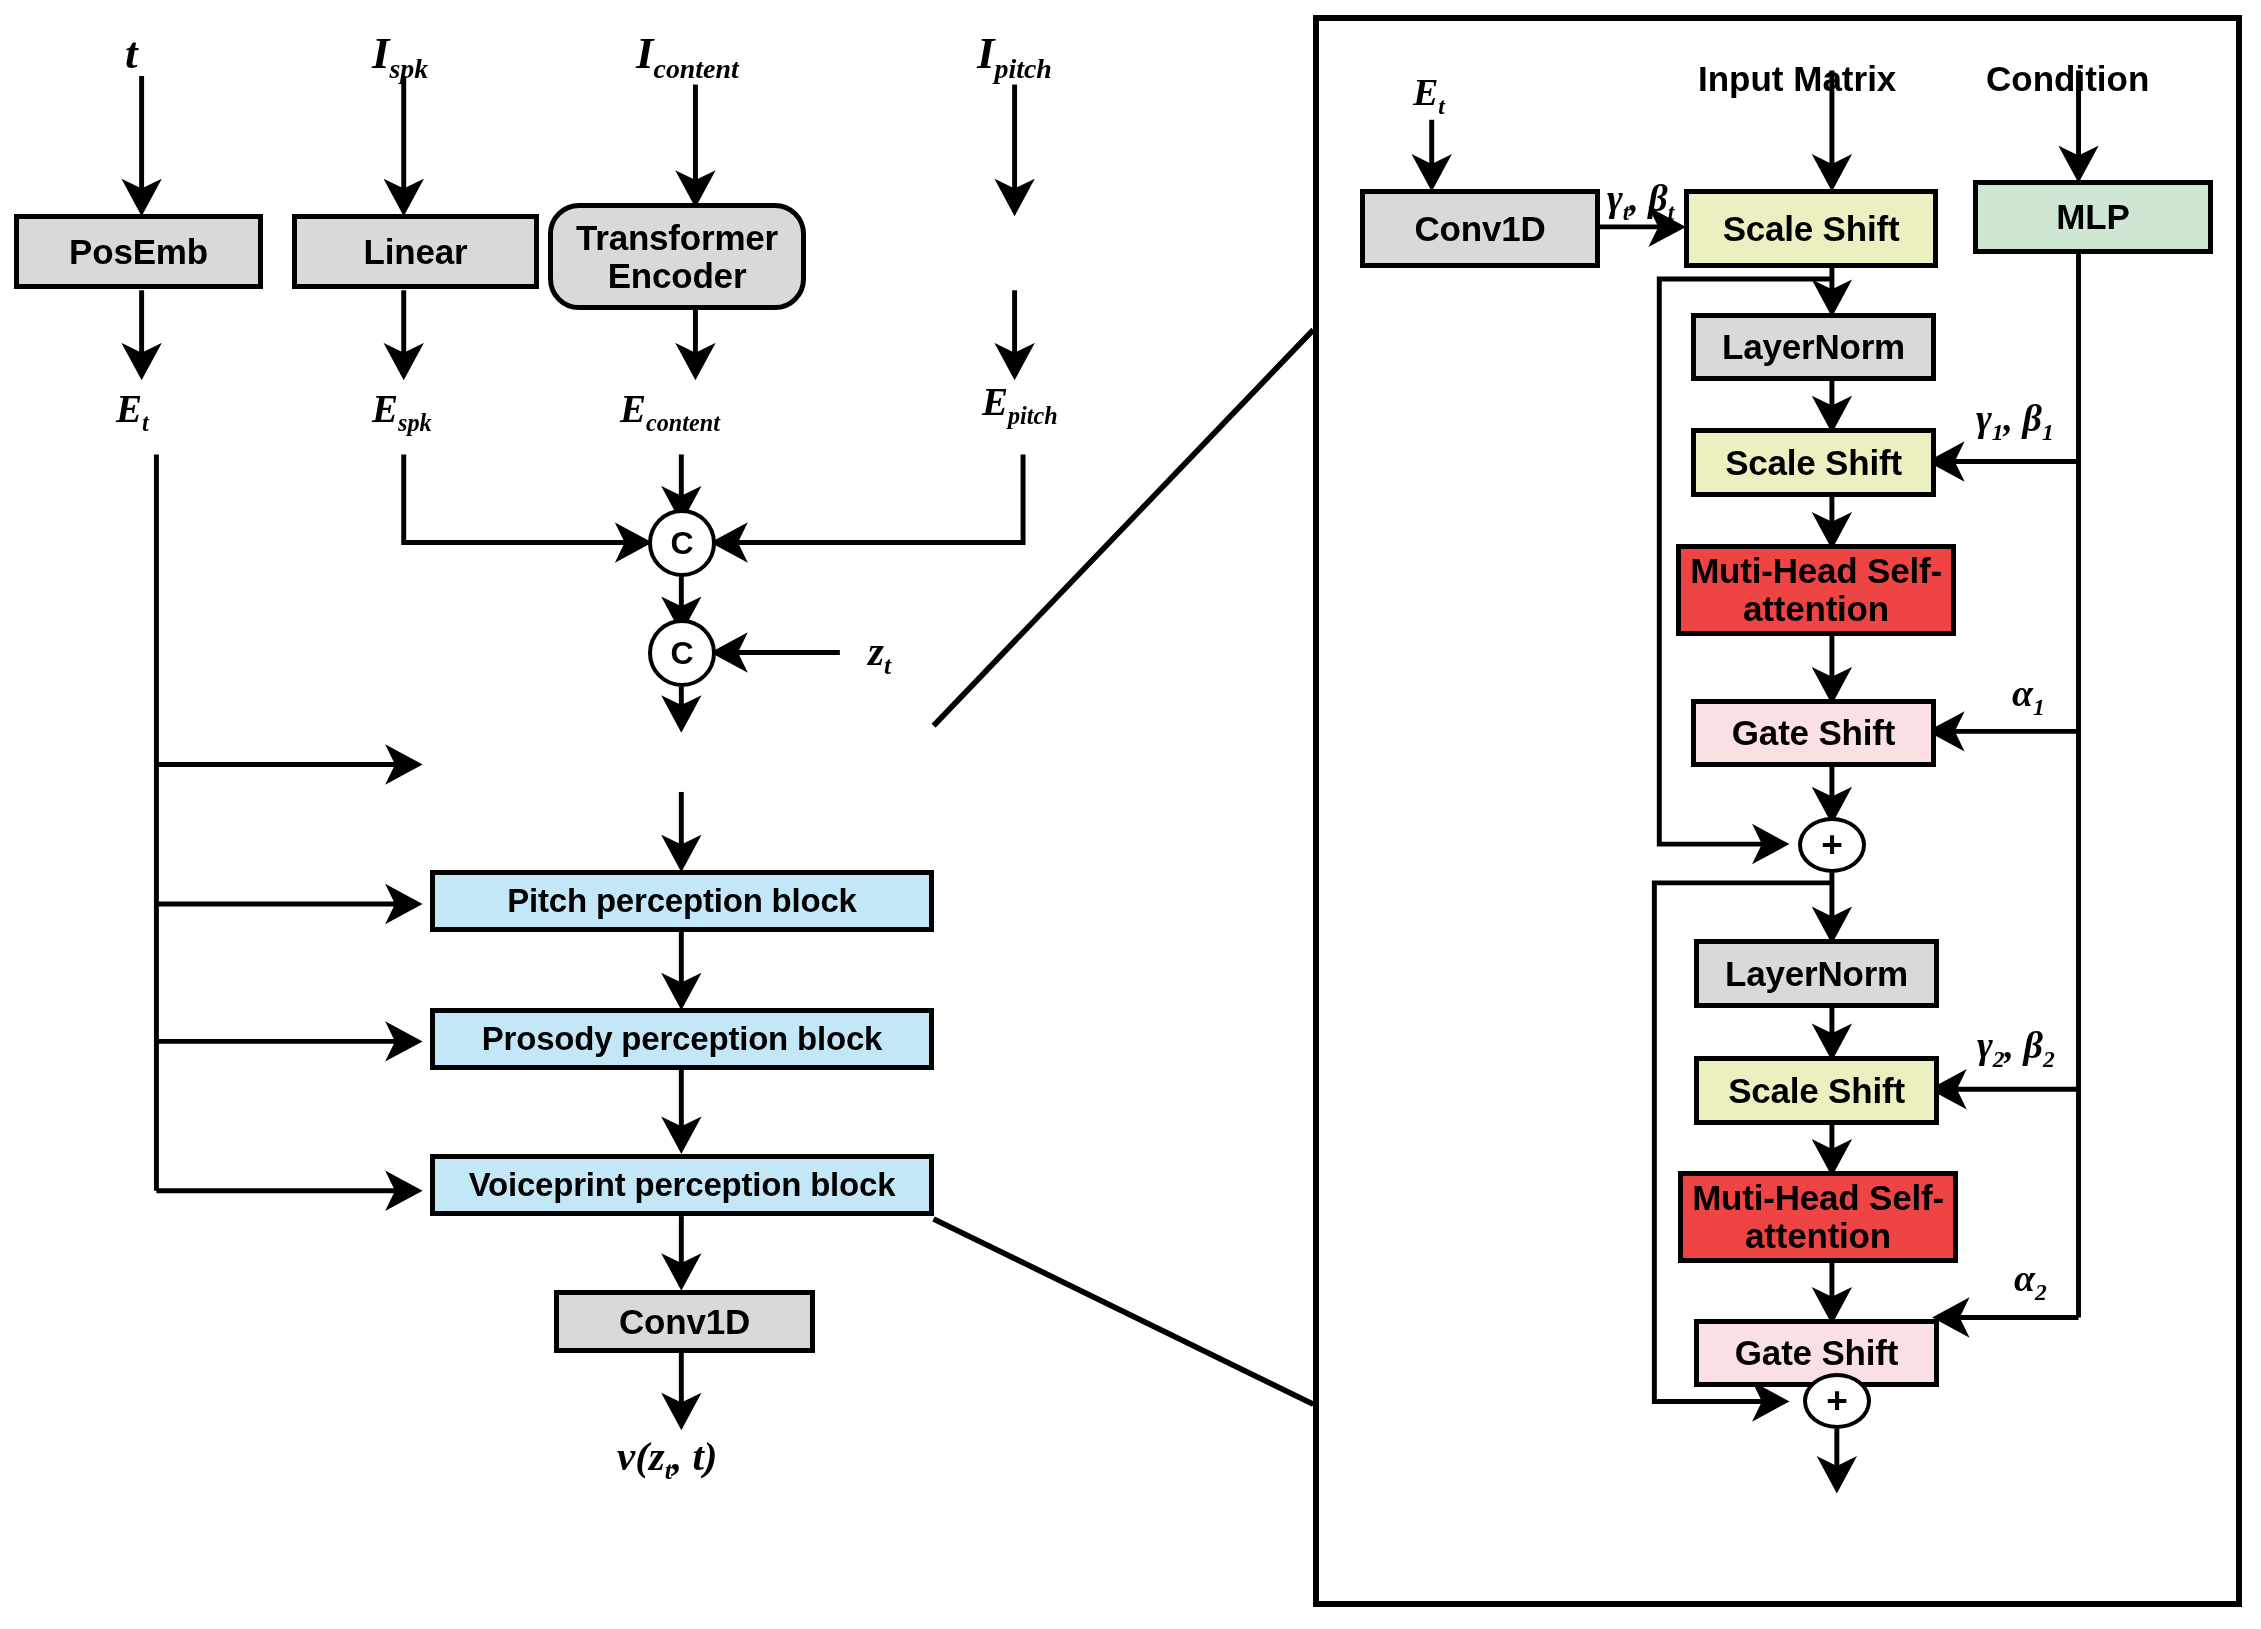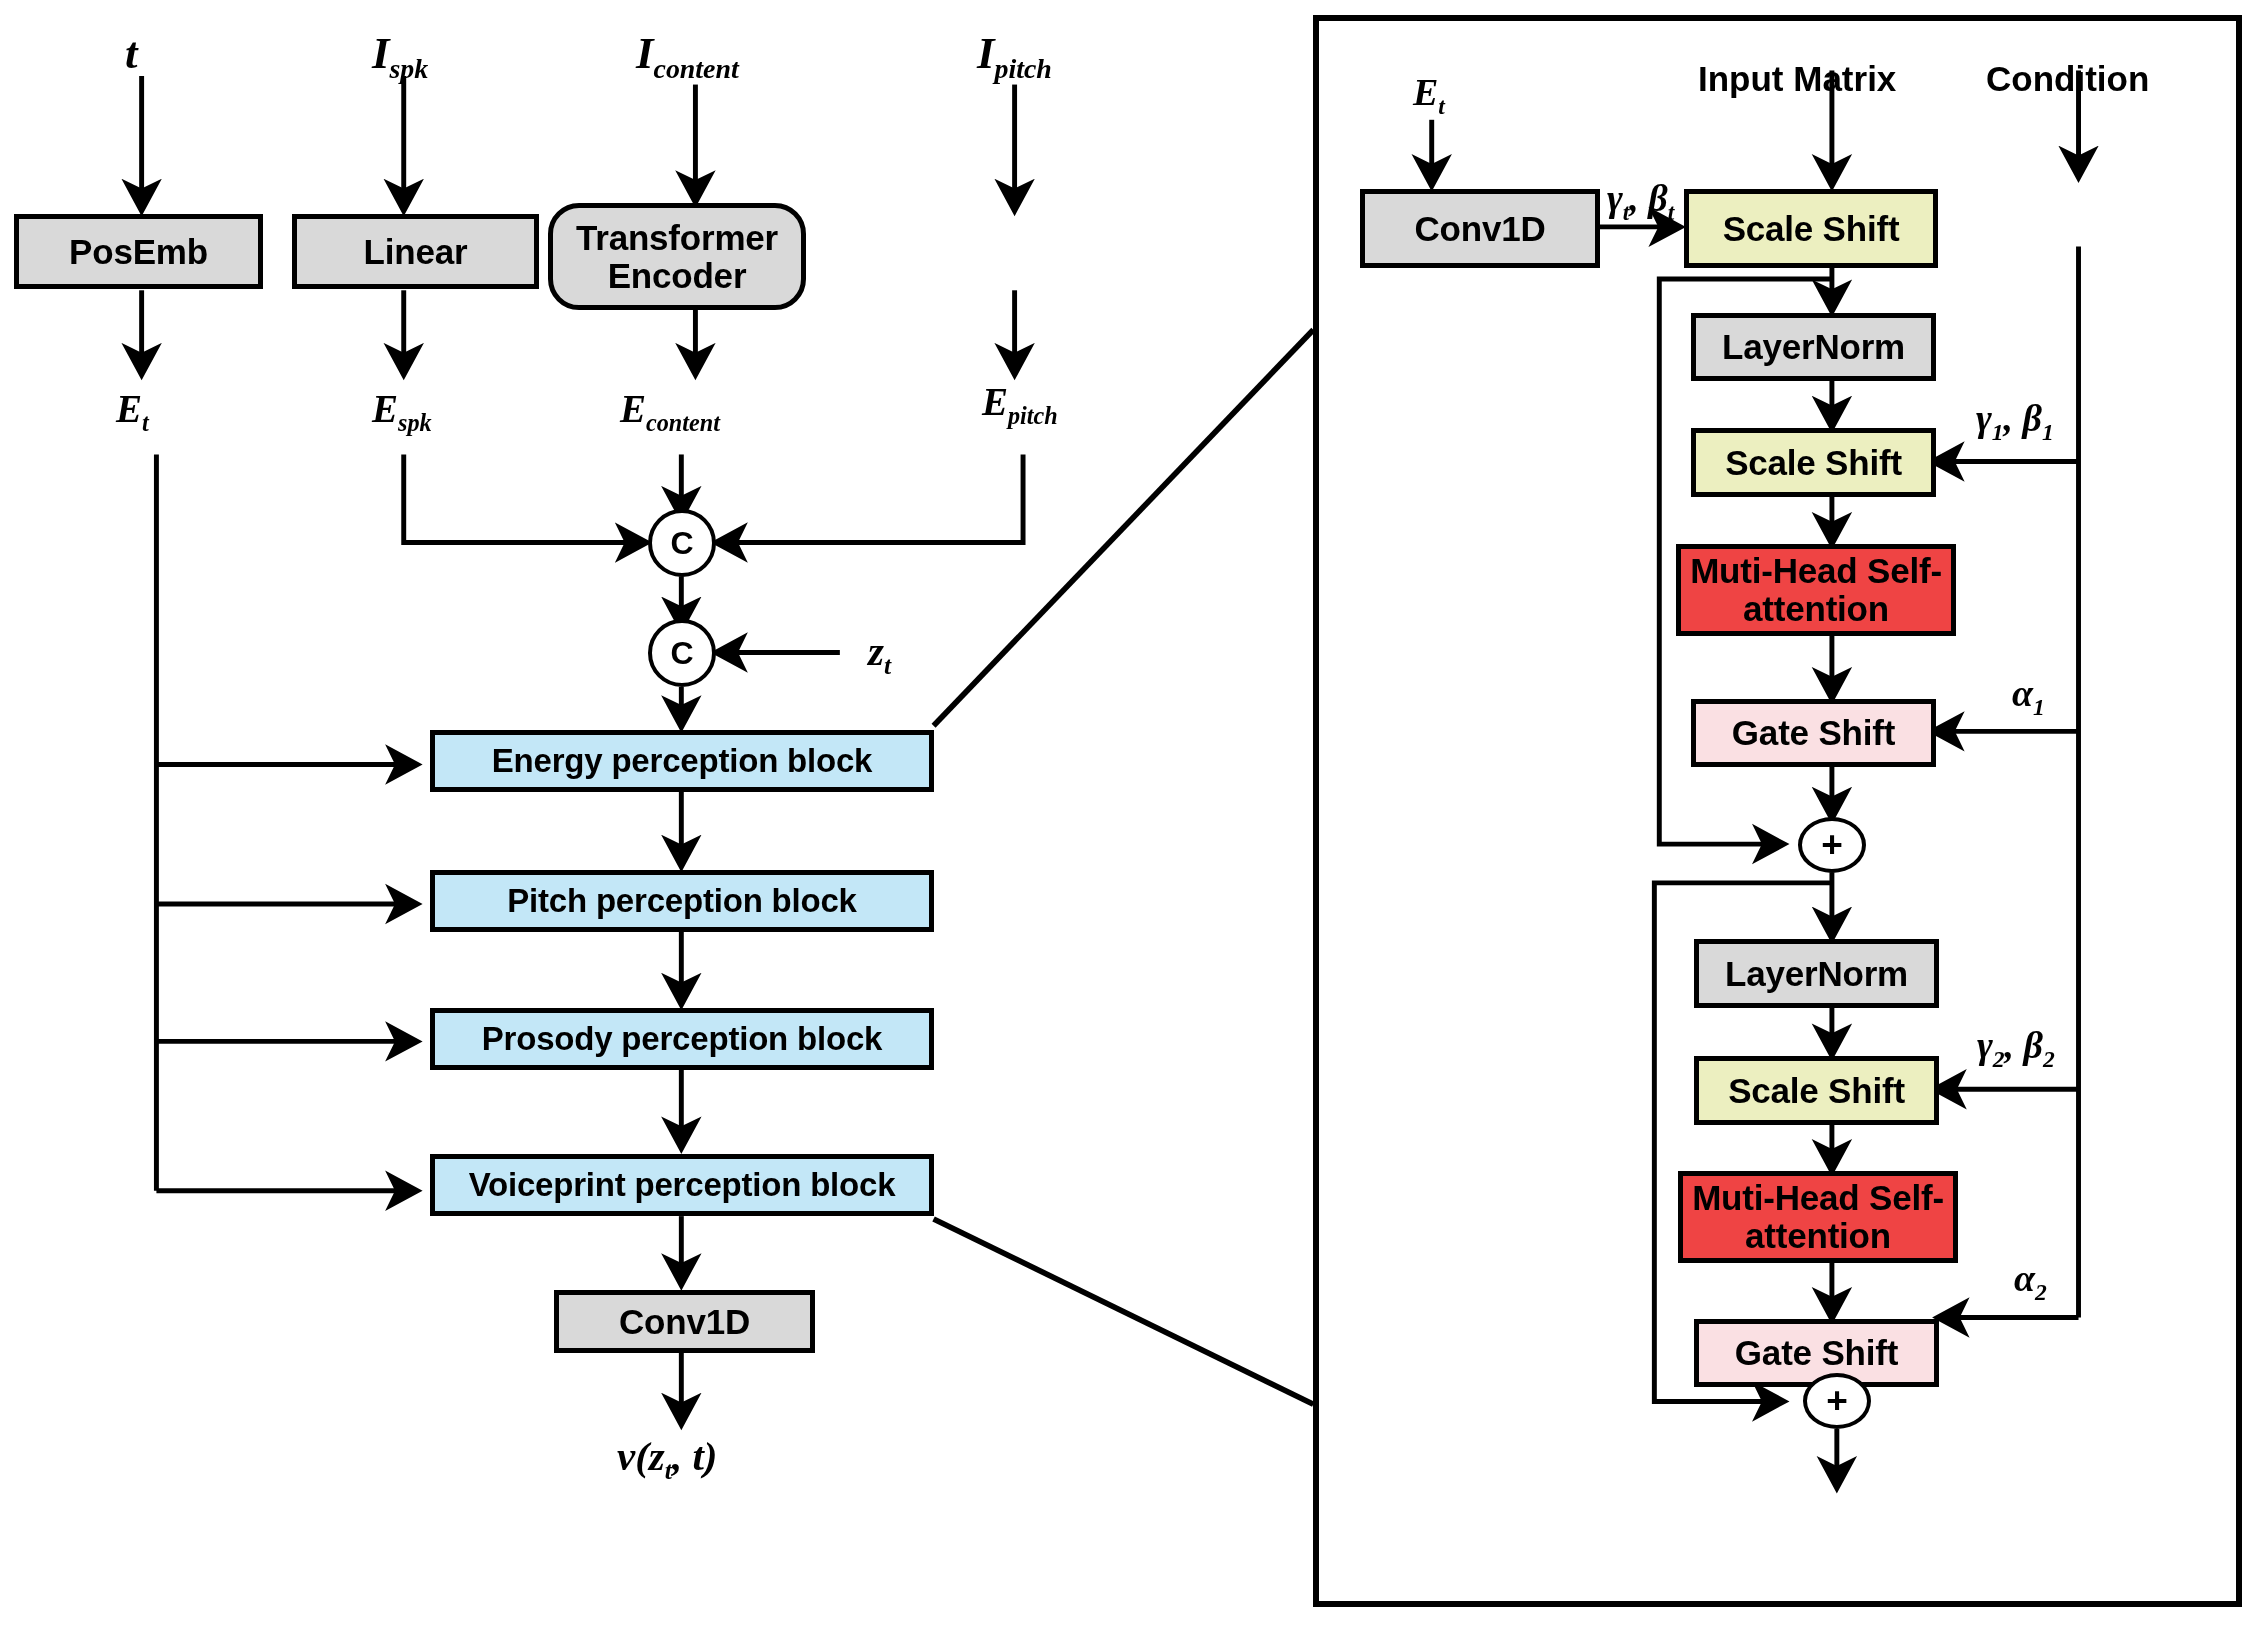--- a/index.html
+++ b/index.html
@@ -177,23 +177,20 @@
   </div>
 
   <div class="op" style="left:648px;top:619px;width:68px;height:68px;font-size:32px;">
     <span>C</span>
   </div>
 
   <div class="lbl" style="left:868px;top:627px;font-size:41px;">
     <span>z</span><sub class="sub">t</sub>
   </div>
 
-  <div class="node blue" style="left:430px;top:730px;width:504px;height:62px;font-size:33px;">
-    <span>Energy perception block</span>
-  </div>
 
   <div class="node blue" style="left:430px;top:870px;width:504px;height:62px;font-size:33px;">
     <span>Pitch perception block</span>
   </div>
 
   <div class="node blue" style="left:430px;top:1008px;width:504px;height:62px;font-size:33px;">
     <span>Prosody perception block</span>
   </div>
 
   <div class="node blue" style="left:430px;top:1154px;width:504px;height:62px;font-size:33px;">
@@ -219,20 +216,23 @@
   <div class="plain" style="left:1986px;top:59px;font-size:35px;">Condition</div>
 
   <div class="node gray" style="left:1360px;top:189px;width:240px;height:79px;font-size:35px;">
     <span>Conv1D</span>
   </div>
 
   <div class="node yellow" style="left:1684px;top:189px;width:254px;height:79px;font-size:35px;">
     <span>Scale Shift</span>
   </div>
 
+  <div class="node green" style="left:1973px;top:180px;width:240px;height:74px;font-size:35px;">
+    <span>MLP</span>
+  </div>
 
   <div class="node gray" style="left:1691px;top:313px;width:245px;height:68px;font-size:35px;">
     <span>LayerNorm</span>
   </div>
 
   <div class="node yellow" style="left:1691px;top:428px;width:245px;height:69px;font-size:35px;">
     <span>Scale Shift</span>
   </div>
 
   <div class="node orange" style="left:1676px;top:544px;width:280px;height:92px;font-size:35px;">

